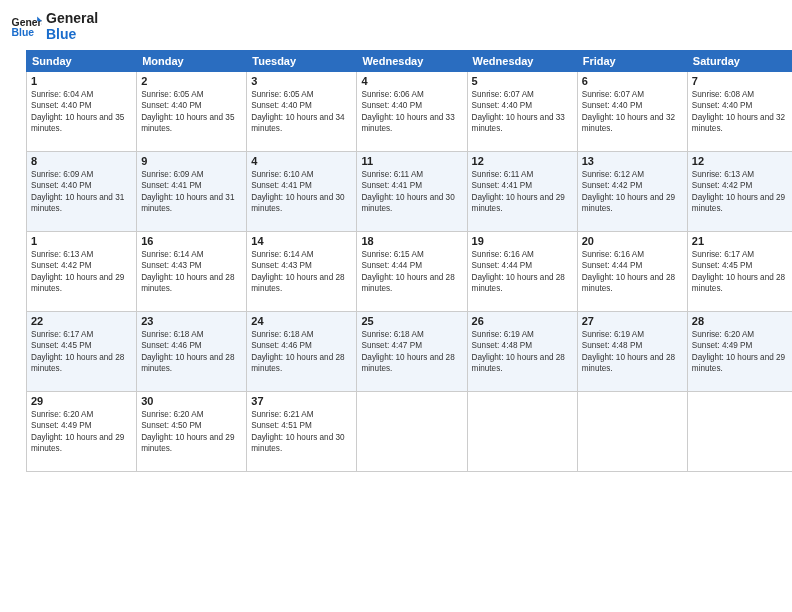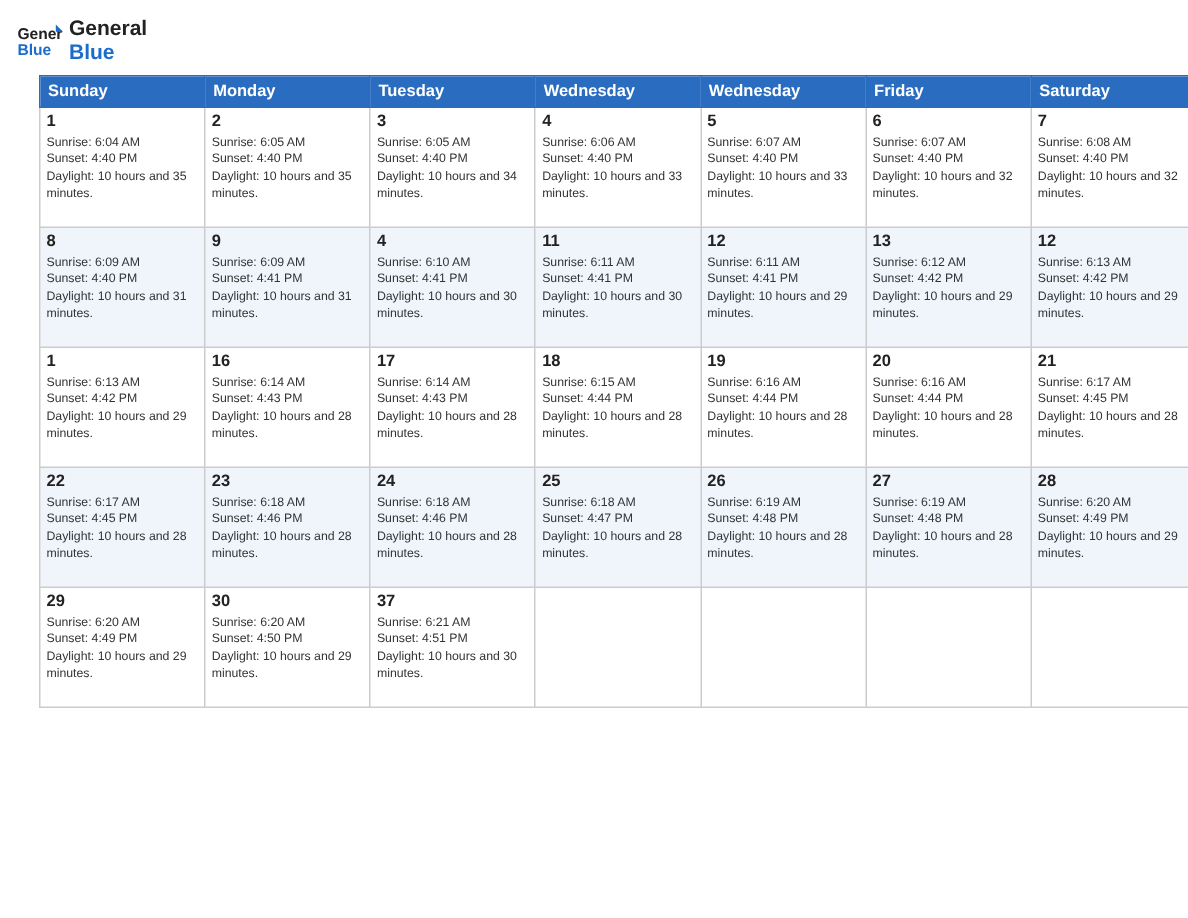--- a/index.html
+++ b/index.html
@@ -238,21 +238,21 @@
       </td>
         <td>
         <span class="day-num">16</span>
         <div class="day-info">
           Sunrise: 6:14 AM<br>
           Sunset: 4:43 PM<br>
           Daylight: 10 hours and 28 minutes.
         </div>
       </td>
         <td>
-        <span class="day-num">17</span>
+        <span class="day-num">14</span>
         <div class="day-info">
           Sunrise: 6:14 AM<br>
           Sunset: 4:43 PM<br>
           Daylight: 10 hours and 28 minutes.
         </div>
       </td>
         <td>
         <span class="day-num">18</span>
         <div class="day-info">
           Sunrise: 6:15 AM<br>

